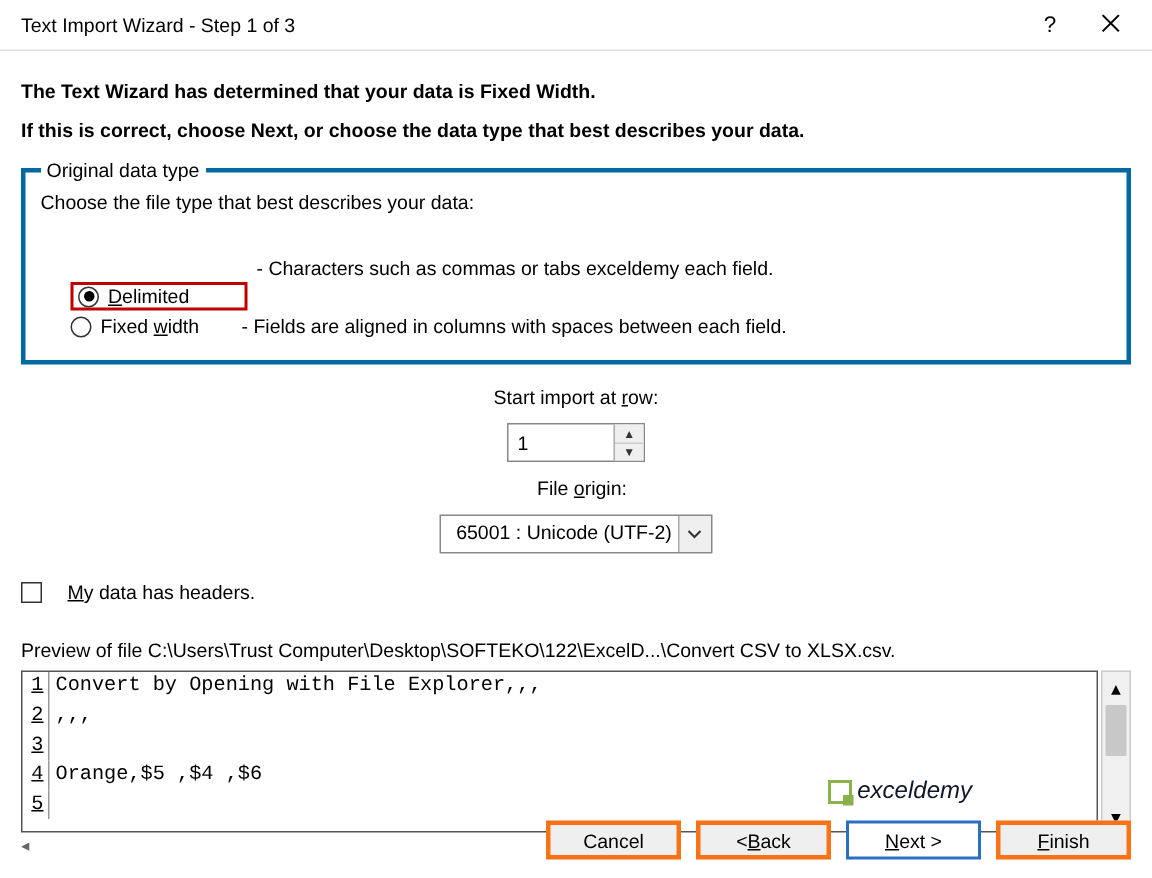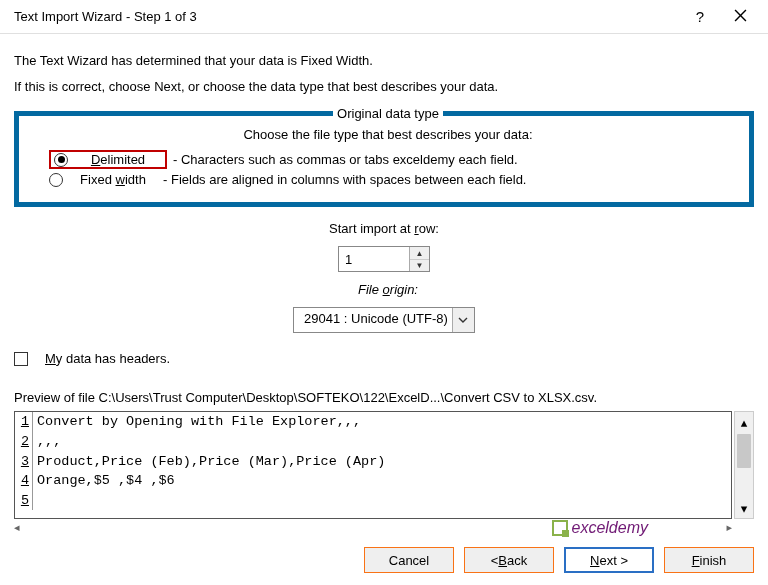--- a/index.html
+++ b/index.html
@@ -19,63 +19,62 @@
     align-items: center;
     height: 34px;
     padding: 0 8px 0 14px;
     border-bottom: 1px solid #e0e0e0;
   }
   .titlebar .title { flex: 1; font-size: 13px; }
   .titlebar .help-icon { width: 40px; text-align: center; font-size: 15px; }
   .titlebar .close-icon svg { width: 13px; height: 13px; stroke: #000; stroke-width: 1.3; }
   .titlebar .close-icon { width: 40px; text-align:center; }
   .content { padding: 18px 14px 0 14px; }
-  .desc-line { margin-bottom: 8px; line-height: 1.4; }
+  .desc-line { margin-bottom: 8px; line-height: 1.4; font-weight: bold; }
   fieldset.group {
-    border: 5px solid #0369a1;
+    border: 3px solid #0369a1;
     margin: 10px 0 14px 0;
     padding: 4px 2px 12px 10px;
-    text-align: center;
   }
   fieldset.group legend { font-size: 13px; padding: 0 4px; }
   .group-inner-text { margin: 2px 0 8px 0; }
   .radio-row { display: flex; align-items: center; margin: 3px 0 3px 20px; }
   .radio-circle {
     width: 14px; height: 14px; border-radius: 50%;
     border: 1.5px solid #333; display:inline-flex;
     align-items:center; justify-content:center; margin-right:6px;
     flex-shrink:0;
   }
   .radio-circle.checked::after {
     content:""; width:7px; height:7px; border-radius:50%; background:#000;
   }
   .radio-label { min-width: 88px; }
   .radio-label .ul { text-decoration: underline; }
   .radio-desc { margin-left: 6px; }
   .highlight-box {
     border: 2.5px solid #c00000;
     padding: 0 3px;
-    display:inline-flex; align-items:center;
+    display:inline-flex; align-items:center;margin-top:38px;
   }
   .row-import {
     display:flex; align-items:center; gap:10px; margin: 6px 0 18px 0; flex-direction: column;
   }
   .spin-wrap { position:relative; width:92px; }
   .text-input {
     width: 100%; height: 26px; border:1px solid #888;
     padding: 2px 22px 2px 6px; font-size:13px; font-family:inherit;
   }
   .spin-btns { position:absolute; right:1px; top:1px; width:20px; height:24px;
     display:flex; flex-direction:column; border-left:1px solid #aaa; }
   .spin-btns div {
     flex:1; background:#efefef; display:flex; align-items:center; justify-content:center;
     font-size:8px; color:#333; border-bottom:1px solid #ccc;
   }
   .spin-btns div:last-child{border-bottom:none;}
-  .file-origin-label { margin-left: 8px; font-style: italic; }
+  .file-origin-label { margin-left: 8px; }
   .select-wrap { flex:1; position:relative; }
   .select-box {
     width:100%; height:26px; border:1px solid #888; background:#fff;
     padding:3px 26px 3px 10px; font-size:13px;
   }
   .select-caret {
     position:absolute; right:1px; top:1px; width:22px; height:24px;
     background:#efefef; border-left:1px solid #aaa;
     display:flex; align-items:center; justify-content:center;
   }
@@ -98,32 +97,32 @@
     background:#f0f0f0; border:1px solid #ccc;
     display:flex; flex-direction:column; align-items:center;
   }
   .vscroll .arrow { height:20px; display:flex; align-items:center; justify-content:center; width:100%; }
   .vscroll .thumb { width:14px; height:34px; background:#c8c8c8; margin-top:2px; border-radius:1px;}
   .hscroll { display:flex; justify-content:space-between; margin-top:2px; padding-right:22px;}
   .hscroll span{color:#666; font-size:11px;}
 
   .watermark {
     position:absolute; right:120px; bottom:48px;
-    color:#701a75; font-size:16px; font-style:italic;
+    color:#0f172a; font-size:16px; font-style:italic;
     display:flex; align-items:center; gap:4px; pointer-events:none;
   }
   .watermark .wm-icon{ width:16px;height:16px;border:2px solid #8ab24a; position:relative;}
   .watermark .wm-icon::after{content:"";position:absolute;right:-3px;bottom:-3px;width:7px;height:7px;background:#8ab24a;}
 
   .button-bar {
     position:absolute; bottom:12px; right:14px;
     display:flex; gap:10px;
   }
   .btn {
-    min-width:90px; height:26px; border:1px solid #f97316; background:#efefef;
+    min-width:90px; height:26px; border:3px solid #f97316; background:#efefef;
     display:flex; align-items:center; justify-content:center; font-size:13px;
     padding: 0 12px;
   }
   .btn.default { border:2px solid #2a6fc4; background:#fff; }
 </style>
 </head>
 <body>
 
 <div class="titlebar">
   <div class="title">Text Import Wizard - Step 1 of 3</div>
@@ -163,21 +162,21 @@
     <span>Start import at <span class="ul">r</span>ow:</span>
     <span class="spin-wrap">
       <input class="text-input" value="1" style="">
       <span class="spin-btns">
         <div>▲</div>
         <div>▼</div>
       </span>
     </span>
     <span class="file-origin-label">File <span class="ul">o</span>rigin:</span>
     <span class="select-wrap">
-      <div class="select-box">29041 : Unicode (UTF-8)</div>
+      <div class="select-box">65001 : Unicode (UTF-2)</div>
       <div class="select-caret">
         <svg viewBox="0 0 10 10">
             <polyline points="1,3 5,7 9,3" fill="none" stroke="#333" stroke-width="1.4"></polyline>
           </svg>
       </div>
     </span>
   </div>
 
   <div class="checkbox-row">
     <span class="checkbox-box"></span>
@@ -191,21 +190,20 @@
       <div class="preview-row">
           <span class="line-num">1</span>
           <span>Convert by Opening with File Explorer,,,</span>
         </div>
       <div class="preview-row">
           <span class="line-num">2</span>
           <span>,,,</span>
         </div>
       <div class="preview-row">
           <span class="line-num">3</span>
-          <span>Product,Price (Feb),Price (Mar),Price (Apr)</span>
         </div>
       <div class="preview-row">
           <span class="line-num">4</span>
           <span>Orange,$5 ,$4 ,$6</span>
         </div>
       <div class="preview-row">
           <span class="line-num">5</span>
         </div>
     </div>
     <div class="vscroll">

